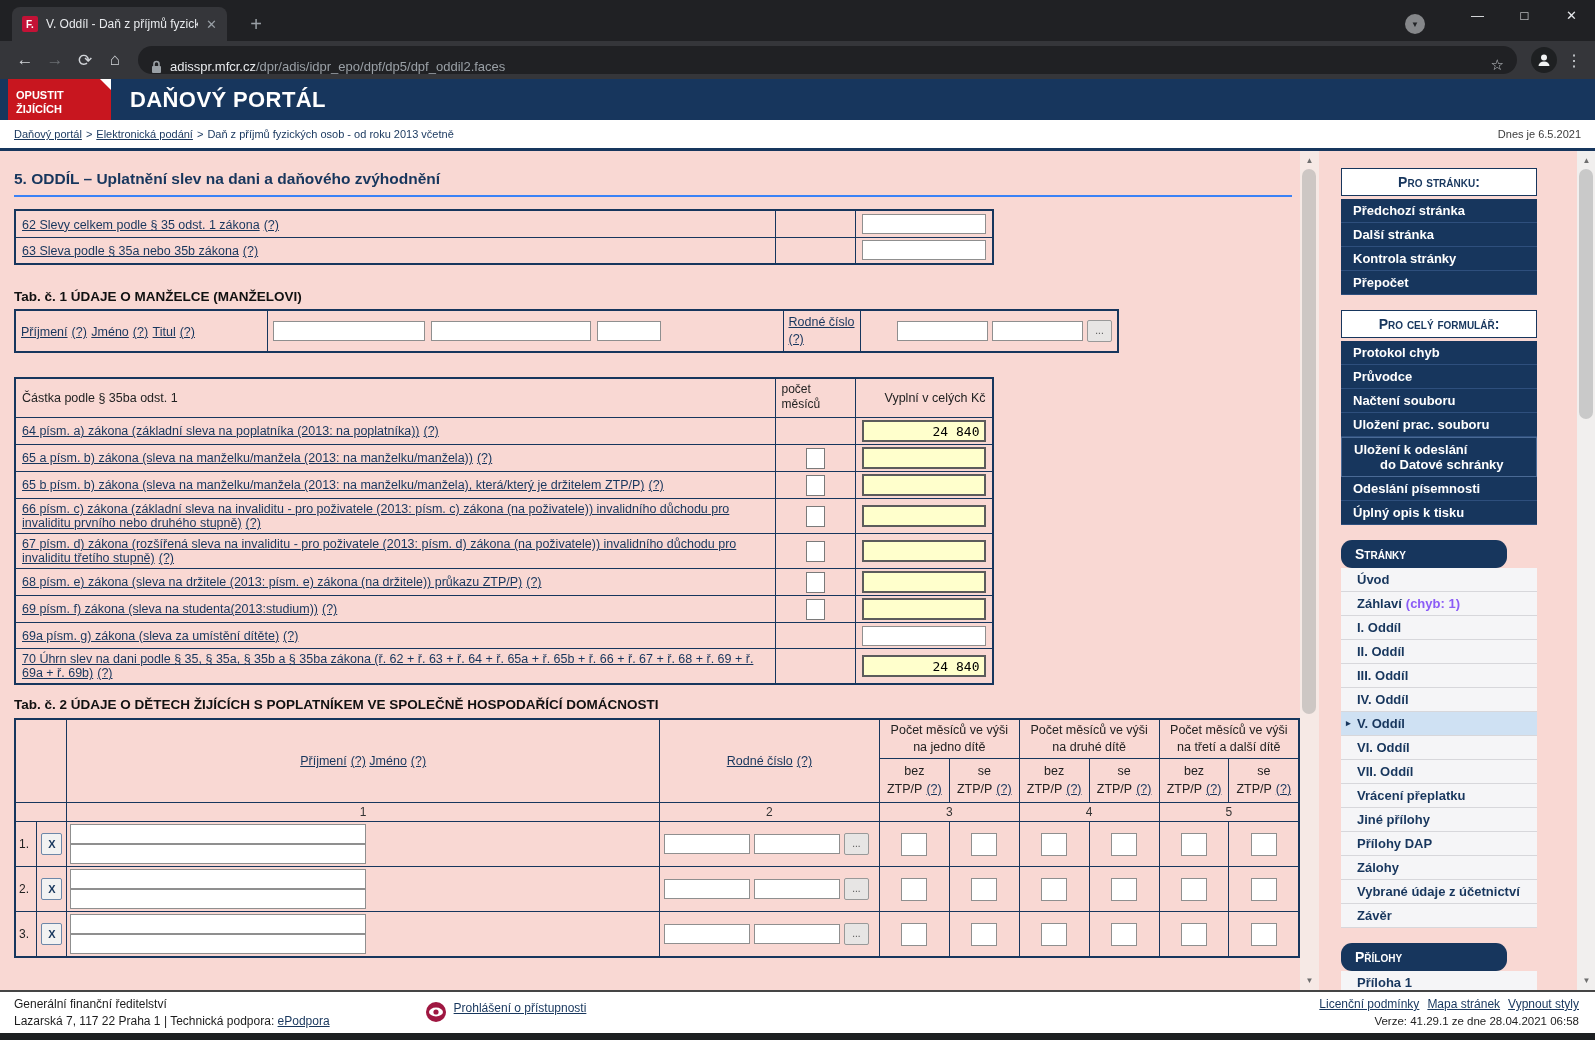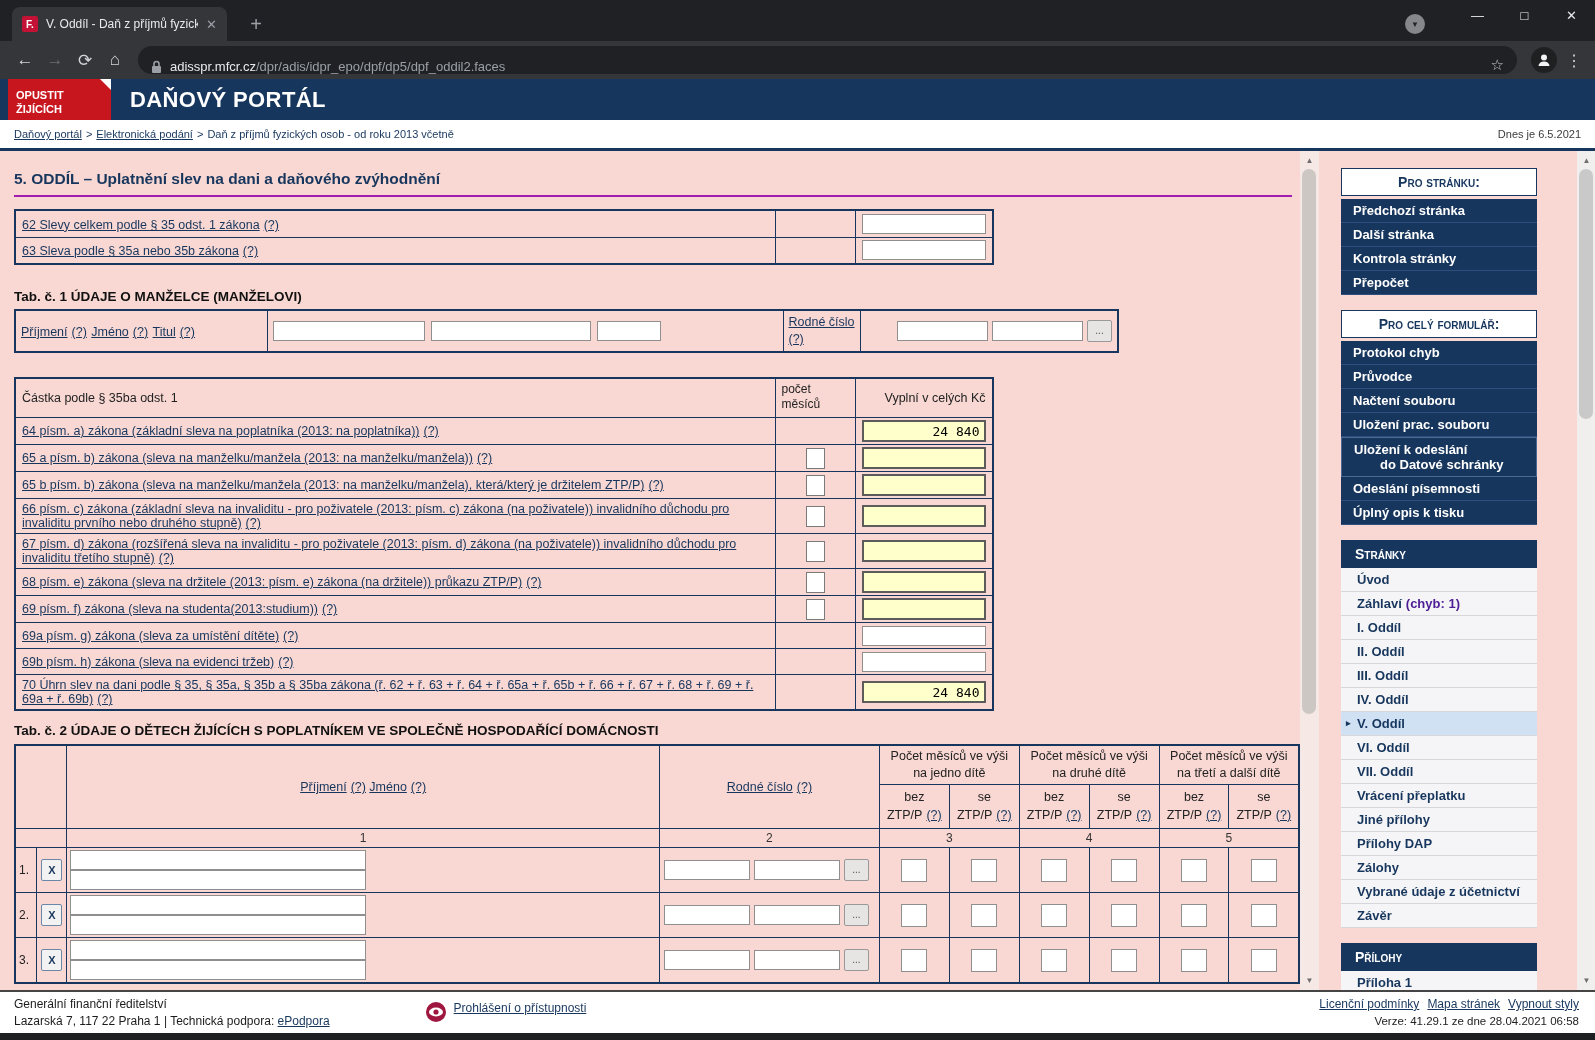--- a/index.html
+++ b/index.html
@@ -55,21 +55,21 @@
   .browser-scroll { width:19px; min-width:19px; background:#f1efee; }
   .vscroll .arr { position:absolute; left:0; width:19px; height:15px; text-align:center; font-size:8px;
                   color:#6e6e6e; line-height:15px; }
   .arr.up { top:2px; } .arr.down { bottom:2px; }
   .thumb { position:absolute; left:2px; width:14px; background:#cdc7c4; border-radius:7px; }
   .form-scroll .thumb { top:18px; height:545px; }
   .browser-scroll .thumb { top:18px; height:250px; background:#c9c9c9; }
 
   
   a { cursor:pointer; }
-  .sec-title { margin-top:19px; padding-bottom:7px; border-bottom:2px solid #a21caf; width:1278px;
+  .sec-title { margin-top:19px; padding-bottom:7px; border-bottom:2px solid #3b82f6; width:1278px;
                color:#17365d; font-size:15.5px; font-weight:bold; }
   table { border-collapse:collapse; background:transparent; }
   td { border:1px solid #17365d; }
   .tblA, .tblB, .tblC, .tblD { border:2px solid #17365d; }
   .lbl-link, .help-link { color:#17365d; text-decoration:underline; font-size:12.5px; }
   .help-link { margin-left:4px; }
   .tblA { margin-top:12px; }
   .tblA td { padding:3px 6px; height:27px; }
   .tblA td.val, .tblC td.val { text-align:center; padding:2px 6px; }
   input { font-family:"DejaVu Sans Mono", monospace; font-size:13px; }
@@ -113,27 +113,27 @@
   .sm-inp { width:26px; height:23px; border:1px solid #8f8f8f; background:#fff; }
 
   
   .side-box-hdr { width:196px; border:1px solid #17365d; background:#fff; color:#17365d; font-weight:bold;
                   font-variant:small-caps; font-size:14px; text-align:center; padding:5px 0; margin-bottom:3px; }
   .side-menu { width:196px; margin-bottom:15px; }
   .side-menu-item { background:#17365d; color:#fff; font-weight:bold; font-size:13px; padding:4px 8px 4px 12px;
                     border-bottom:1px solid #2e4f7d; cursor:pointer; }
   .side-menu-item.framed { border:1px solid #4a6a95; }
   .side-menu-item .line2 { display:block; padding-left:26px; }
-  .side-sec-hdr { width:196px; background:#17365d; color:#fff; font-weight:bold; font-variant:small-caps;
-                  font-size:14px; padding:6px 0 6px 14px; }
+  .side-sec-hdr { width:166px; background:#17365d; color:#fff; font-weight:bold; font-variant:small-caps;
+                  font-size:14px; padding:6px 0 6px 14px;border-radius:11px; }
   .side-page-item { position:relative; width:196px; background:#f5f5f7; color:#17365d; font-weight:bold;
                     font-size:13px; padding:4px 6px 4px 16px; border-bottom:1px solid #d7d7db; cursor:pointer; }
   .side-page-item.selected { background:#cfe1f3; }
   .side-page-item .marker { position:absolute; left:5px; top:6px; font-size:9px; }
-  .side-page-item .err { color:#4c1d95; margin-left:4px; }
+  .side-page-item .err { color:#8b5cf6; margin-left:4px; }
 
   
   .footer { height:43px; background:#fff; border-top:2px solid #454545; display:flex; padding:4px 14px 0; font-size:12px; color:#1c1c1c; }
   .f-left { line-height:1.45; }
   .footer a { color:#17365d; text-decoration:underline; }
   .f-center { display:flex; align-items:flex-start; gap:7px; margin-left:95px; padding-top:5px; }
   .f-right { margin-left:auto; text-align:right; line-height:1.4; padding-right:2px; }
   .f-links a { margin-left:8px; }
   .version { font-size:11.5px; color:#222; }
   .bottom-strip { height:8px; background:#1d1f21; }
@@ -295,25 +295,20 @@
               <td class="mon"><input class="mon-inp" style=""></td>
               <td class="val"><input class="inp-yellow" style=""></td>
             </tr>
             <tr class="single">
               <td class="lab"><a class="lbl-link">69 písm. f) zákona (sleva na studenta(2013:studium))</a><a class="help-link">(?)</a></td>
               <td class="mon"><input class="mon-inp" style=""></td>
               <td class="val"><input class="inp-yellow" style=""></td>
             </tr>
             <tr class="short">
               <td class="lab"><a class="lbl-link">69a písm. g) zákona (sleva za umístění dítěte)</a><a class="help-link">(?)</a></td>
-              <td class="mon"></td>
-              <td class="val"><input class="inp-white" style=""></td>
-            </tr>
-            <tr class="short">
-              <td class="lab"><a class="lbl-link">69b písm. h) zákona (sleva na evidenci tržeb)</a><a class="help-link">(?)</a></td>
               <td class="mon"></td>
               <td class="val"><input class="inp-white" style=""></td>
             </tr>
             <tr class="double">
               <td class="lab"><a class="lbl-link">70 Úhrn slev na dani podle § 35, § 35a, § 35b a § 35ba zákona (ř. 62 + ř. 63 + ř. 64 + ř. 65a + ř. 65b + ř. 66 + ř. 67 + ř. 68 + ř. 69 + ř. 69a + ř. 69b)</a><a class="help-link">(?)</a></td>
               <td class="mon"></td>
               <td class="val"><input class="inp-yellow" value="24 840" style=""></td>
             </tr>
           </tbody>
       </table>

